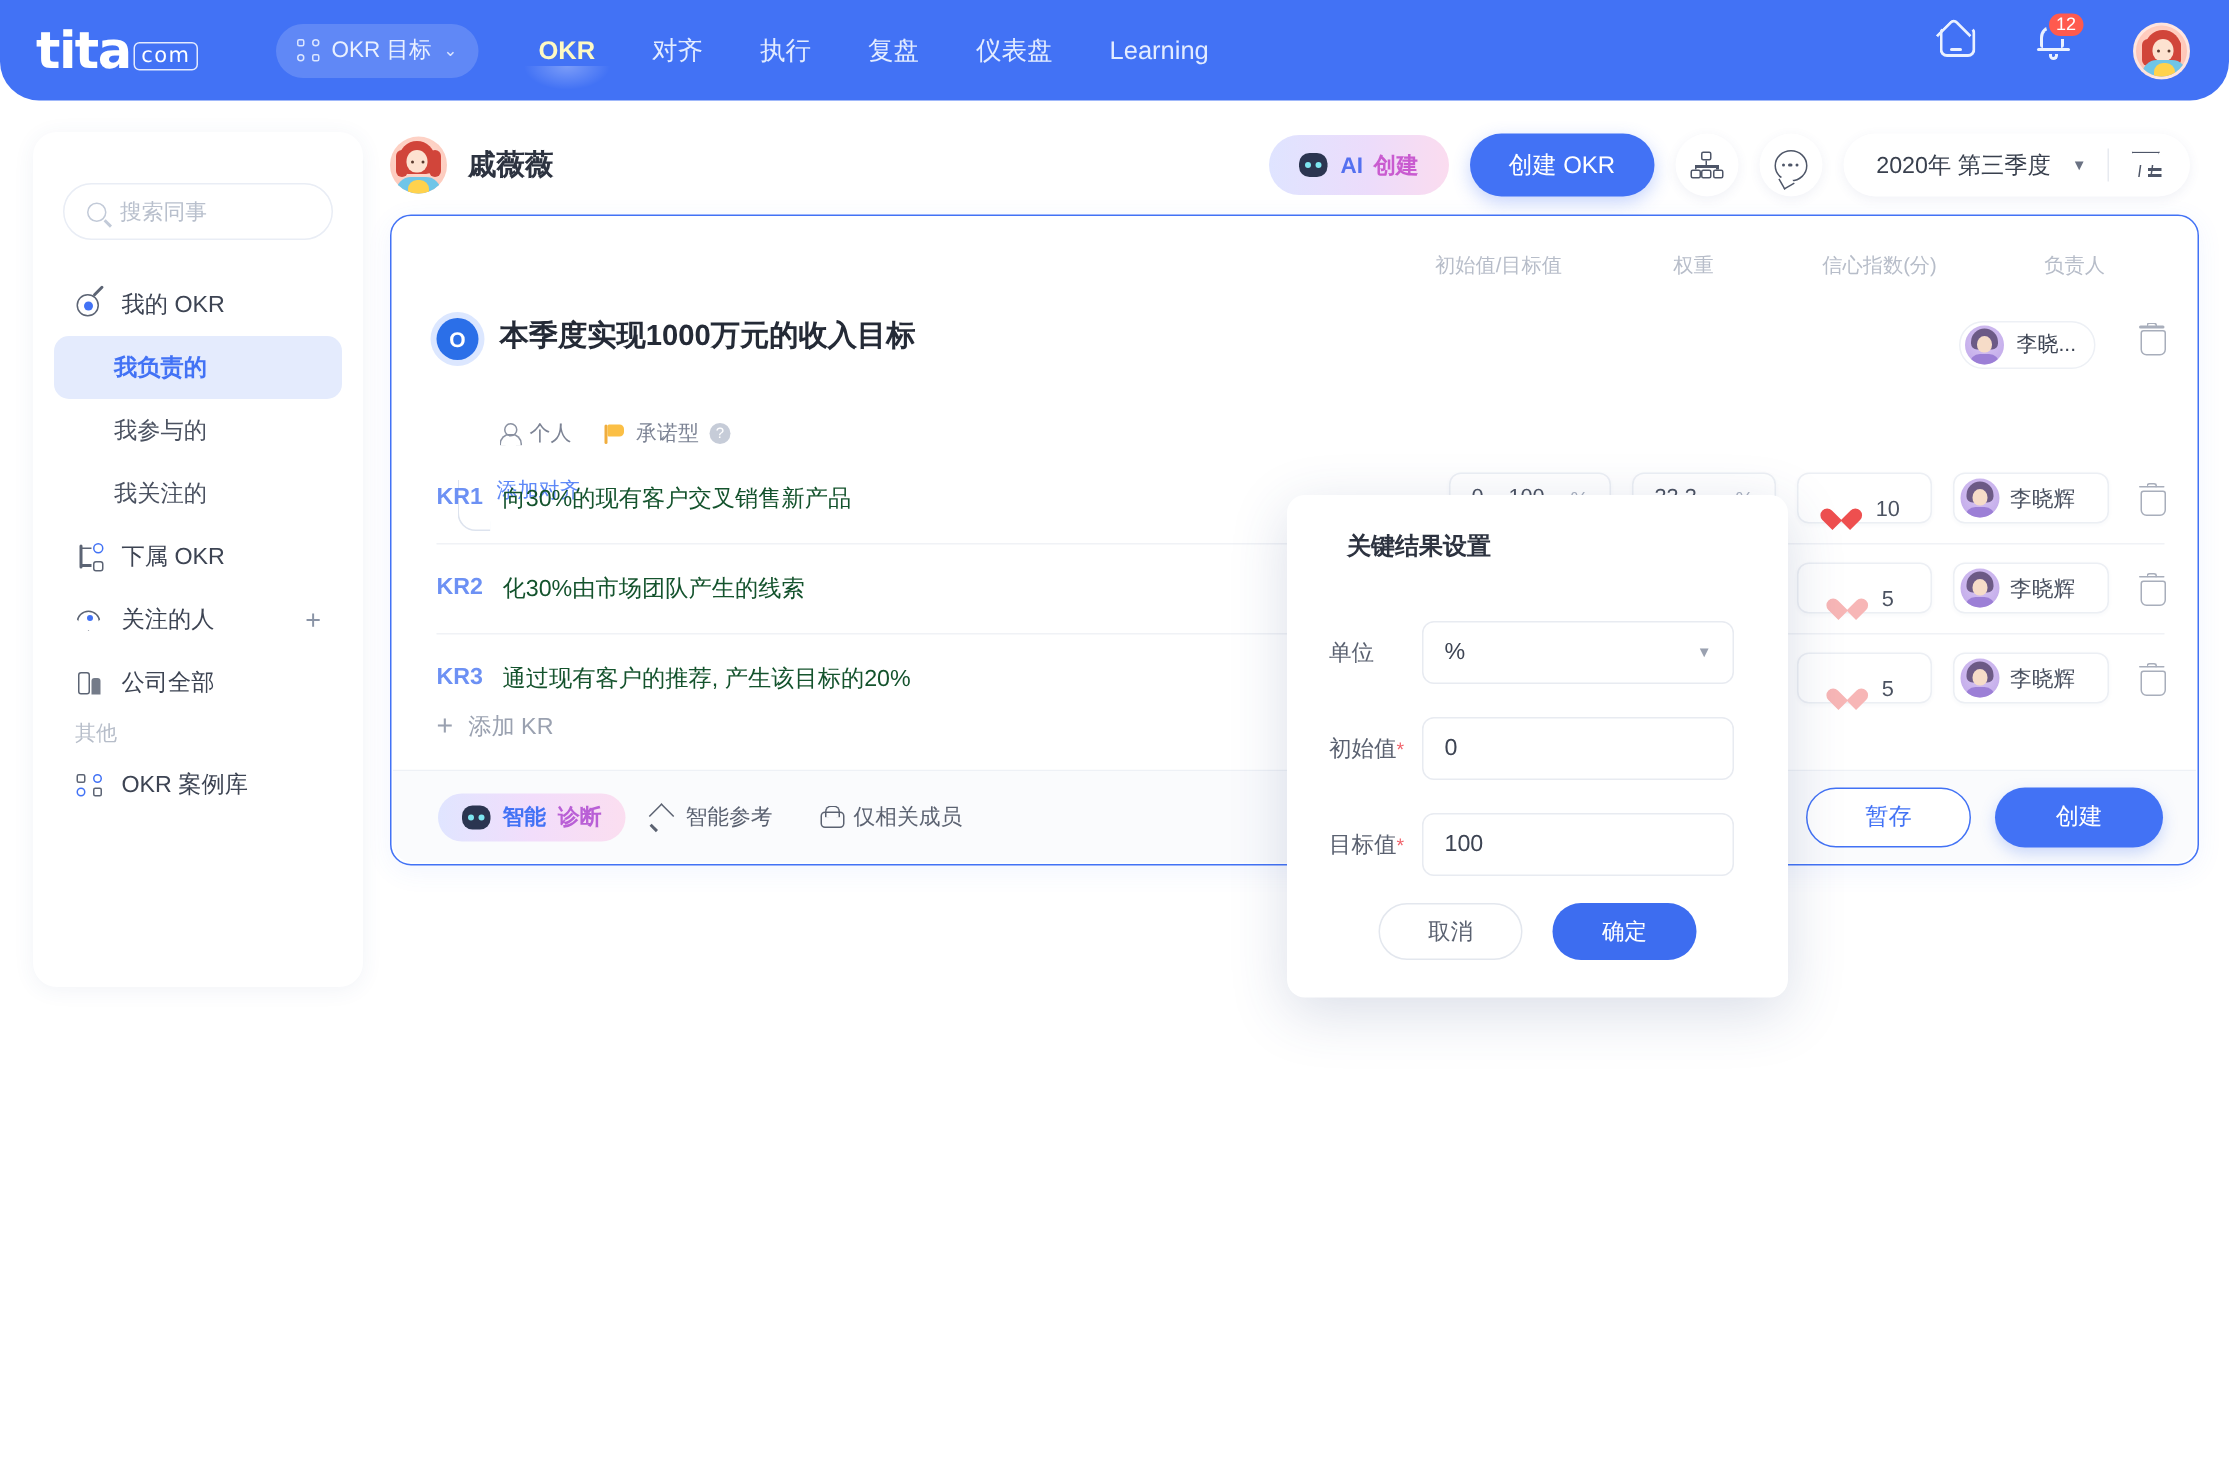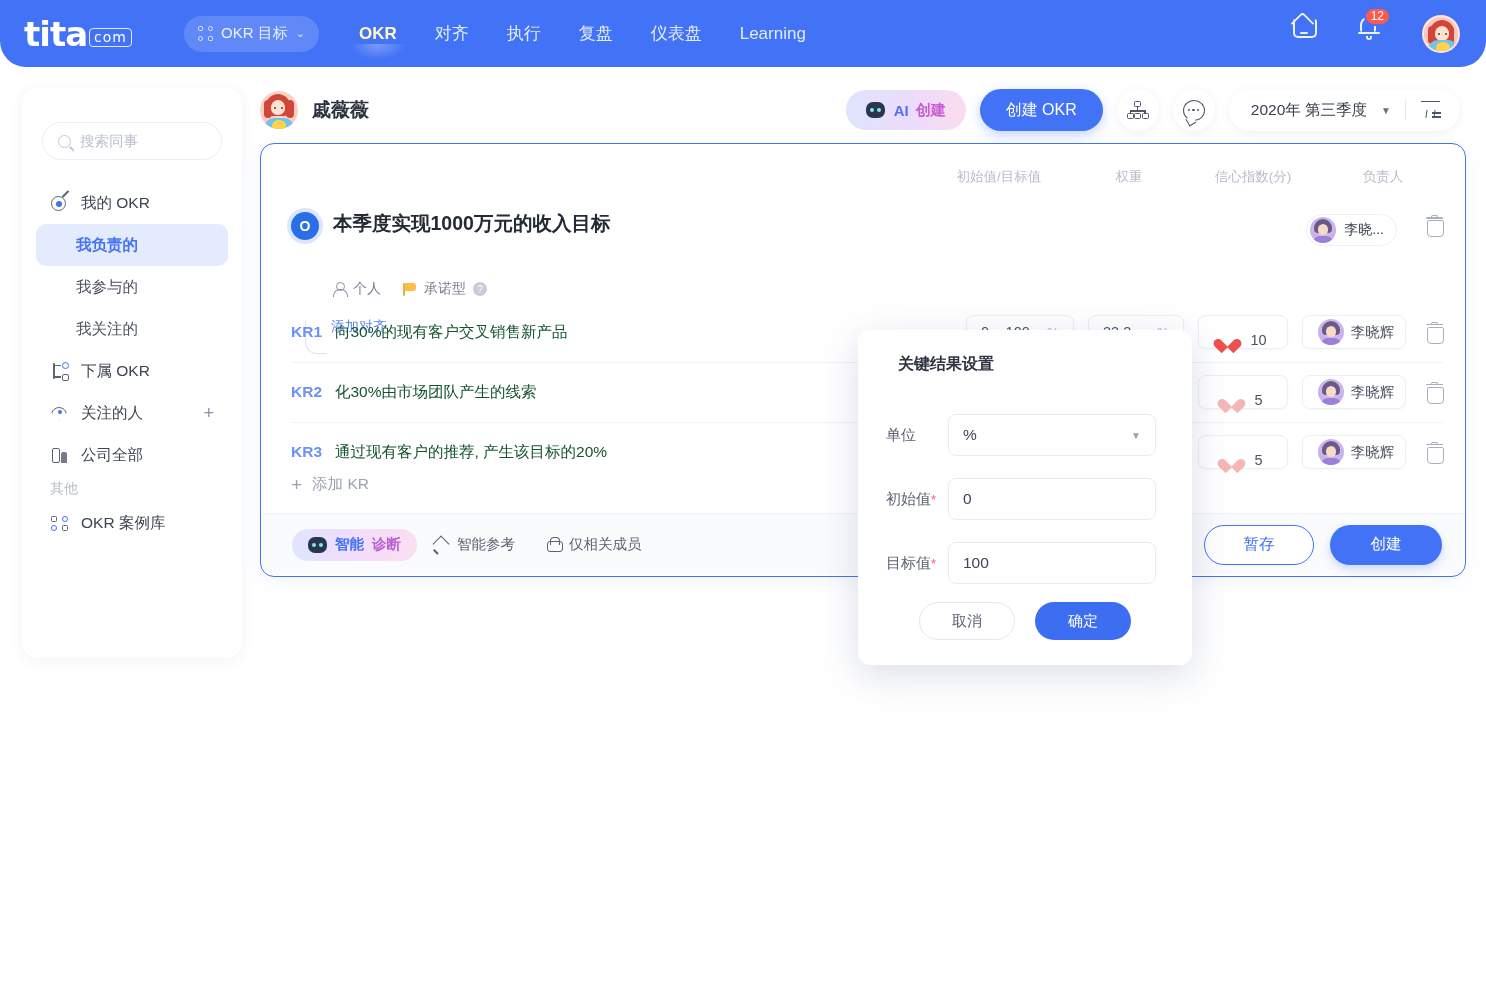--- a/index.html
+++ b/index.html
@@ -288,21 +288,21 @@
   .kr-right{ margin-left:auto; margin-right:22px; display:flex; align-items:center; gap:14px; }
   .pill{
     height:34px; border:1px solid #eceff4; border-radius:8px; background:#fff;
     display:flex; align-items:center; justify-content:center; font-size:14.5px; color:#4b5261;
     box-shadow:0 1px 3px rgba(60,80,140,.04);
   }
   .pill.range{ width:108px; gap:0; justify-content:space-between; padding:0 14px; cursor:pointer;}
   .pill.weight{ width:96px; justify-content:space-between; padding:0 14px; cursor:pointer;}
   .pill .unit{ color:#aab1bf; font-size:13.5px; }
   .pill.conf{ width:90px; gap:14px; cursor:pointer;align-items:flex-end;}
-  .pill.owner{ width:104px; gap:7px; padding-left:4px; justify-content:center; cursor:pointer;}
+  .pill.owner{ width:104px; gap:7px; padding-left:4px; justify-content:flex-start; cursor:pointer;}
   .heart-red{ width:17px;height:15px; position:relative; }
   .heart-red::before,.heart-red::after{
     content:""; position:absolute; top:0; width:9px;height:14px;border-radius:9px 9px 0 0;
     background:#ee4f4f;
   }
   .heart-red::before{left:0; transform:rotate(-45deg); transform-origin:100% 100%;}
   .heart-red::after{right:0; transform:rotate(45deg); transform-origin:0 100%;}
   .heart-pink::before,.heart-pink::after{ background:#f7b6b6; }
   .trash-row{ width:17px;height:19px; position:relative; cursor:pointer; margin-left:6px;}
   .trash-row::before{content:"";position:absolute;left:1px;top:4px;width:15px;height:15px;

